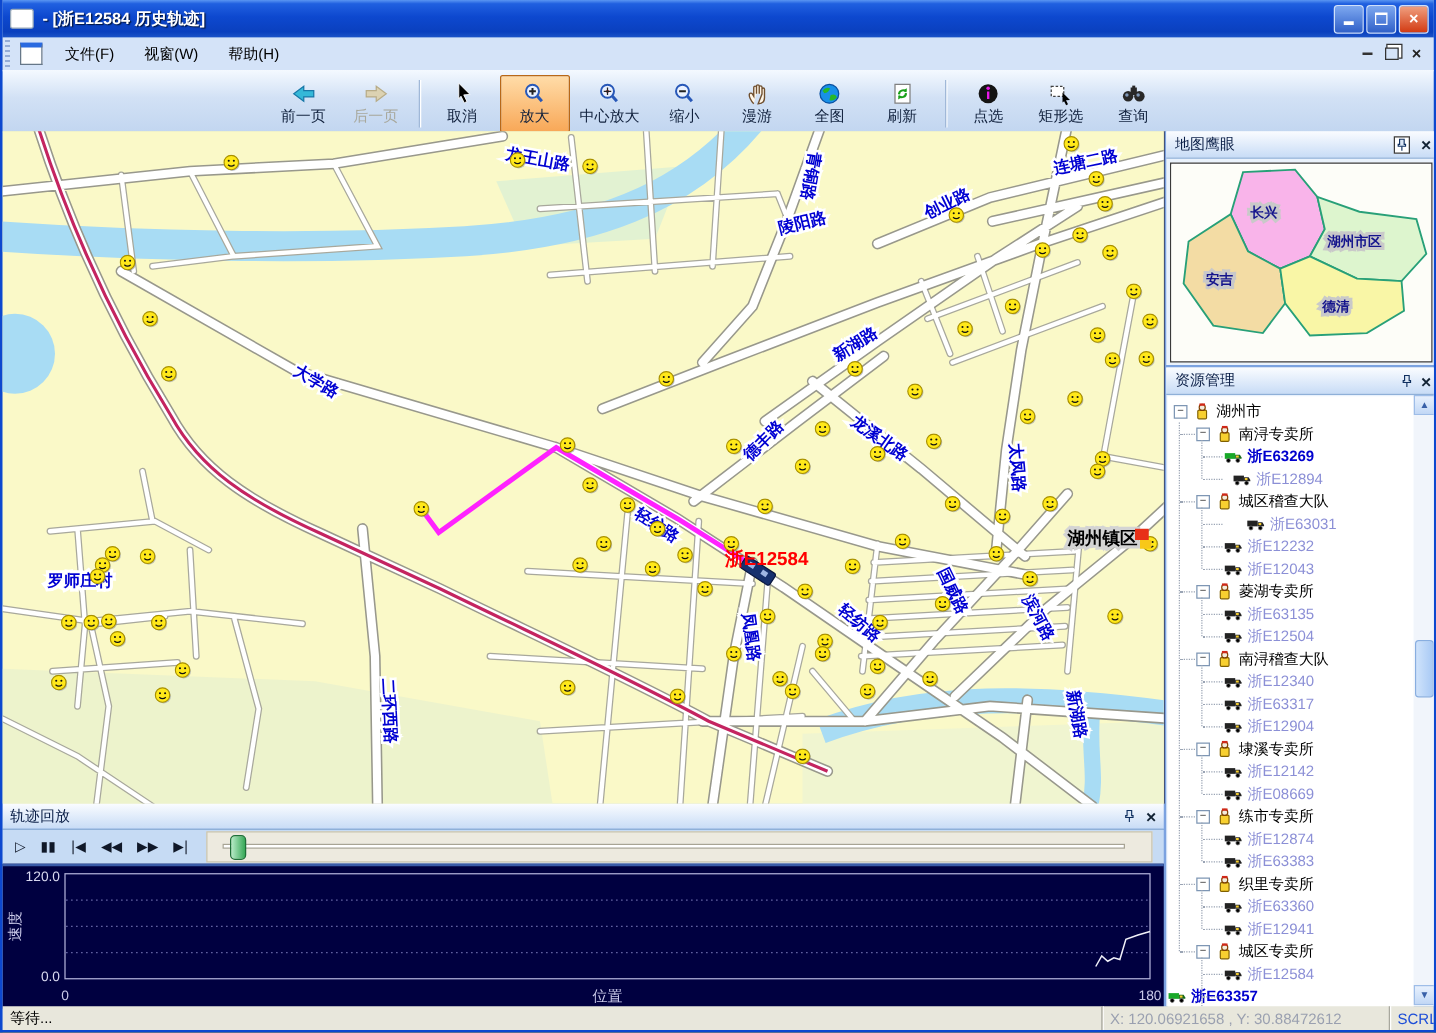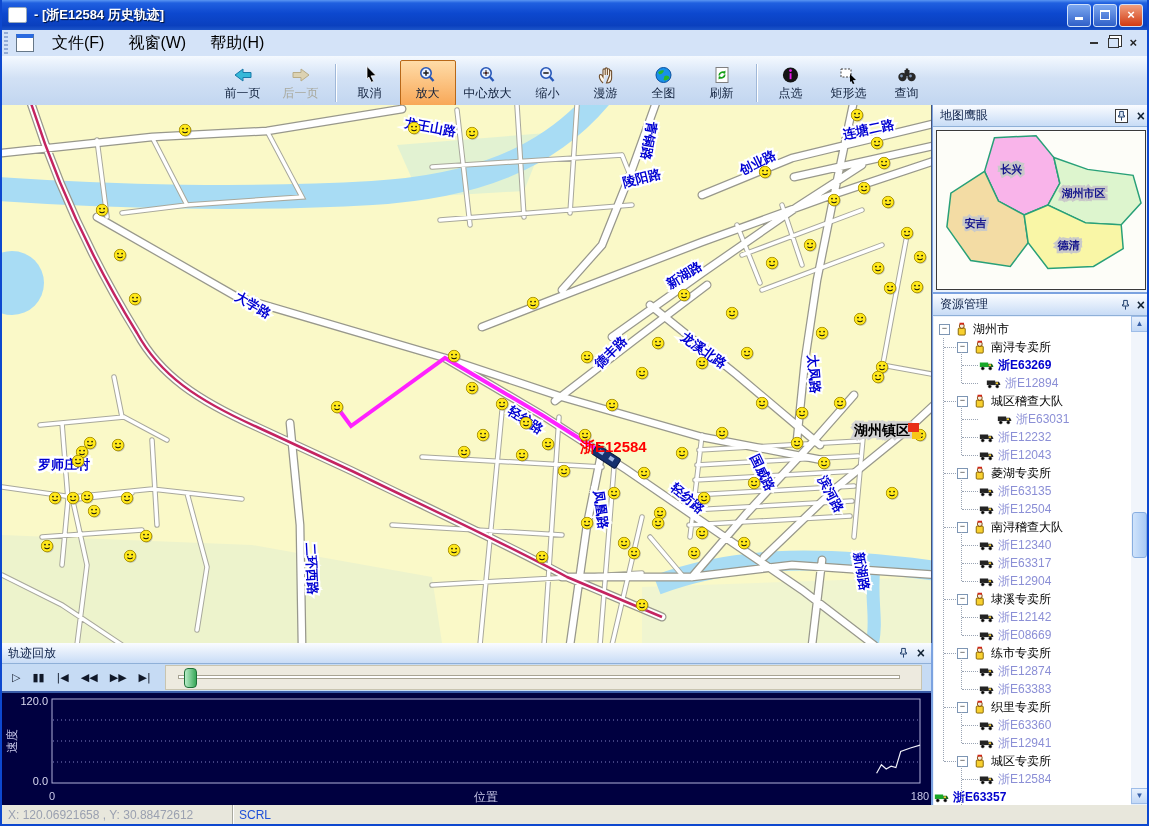--- a/index.html
+++ b/index.html
@@ -15,21 +15,21 @@
   #wbtns{margin-left:auto;display:flex;gap:2px;padding-right:4px;}
   .wbtn{width:22px;height:21px;border-radius:3px;color:#fff;font-size:13px;line-height:20px;text-align:center;
     background:linear-gradient(#7DA8F0,#3060C8);border:1px solid #CFE0FA;font-weight:bold;}
   .wbtn.close{background:linear-gradient(#F0A080,#D23A12);}
   .wbtn .mg{display:inline-block;width:8px;height:3px;background:#fff;margin-top:12px;}
   .wbtn .rg{display:inline-block;width:8px;height:7px;border:1px solid #fff;border-top-width:2px;margin-top:5px;}
   
   #menubar{position:absolute;left:0;top:30px;width:100%;height:26px;background:#D4E3F8;display:flex;align-items:center;border-bottom:1px solid #A9C4E4;}
   .grip{width:4px;align-self:stretch;margin:2px 2px;background:repeating-linear-gradient(180deg,#93ACD6 0 2px,transparent 2px 4px);}
   #mdi-icon{width:16px;height:13px;background:#fff;border:1px solid #678;border-top:4px solid #2A6AE0;margin:0 6px;}
-  .mitem{padding:3px 12px;font-size:16px;color:#000;}
+  .mitem{padding:3px 12px;font-size:12px;color:#000;}
   #mdi-ctl{margin-left:auto;display:flex;align-items:center;gap:10px;padding-right:10px;color:#222;}
   #mdi-ctl .mmin{width:8px;height:2px;background:#333;}
   #mdi-ctl .mrest{width:9px;height:8px;border:1px solid #333;box-shadow:2px -2px 0 -0px #fff,2px -2px 0 1px #333;}
   #mdi-ctl .mx{font-size:13px;font-weight:bold;line-height:10px;}
   
   #toolbar{position:absolute;left:0;top:56px;width:100%;height:49px;display:flex;align-items:center;
     background:linear-gradient(#F4F9FF,#D2E1F5 45%,#C2D6F0);border-bottom:1px solid #98B4D8;flex-direction:column;}
   .tbtn{display:flex;flex-direction:column;align-items:center;justify-content:center;min-width:44px;height:42px;
     padding:1px 5px;margin:0 1px;border:1px solid transparent;border-radius:2px;font-size:12px;color:#10203C;}
   .tbtn svg{width:24px;height:20px;}
@@ -710,17 +710,18 @@
         <text x="46" y="92" text-anchor="end" font-size="11" fill="#D8D8F0">0.0</text>
         <text transform="translate(14,48) rotate(-90)" text-anchor="middle" font-size="12" fill="#C8C8E8">速度</text>
         <text x="50" y="107" text-anchor="middle" font-size="11" fill="#C8C8E8">0</text>
         <text x="484" y="108" text-anchor="middle" font-size="12" fill="#C8C8E8">位置</text>
         <text x="918" y="107" text-anchor="middle" font-size="11" fill="#C8C8E8">180</text>
         <polyline points="874.6,80.2 879.4,71.8 884.2,76.0 889.1,73.2 893.9,74.6 898.7,58.5 908.4,55.0 918.0,52.2" fill="none" stroke="#F0F0F8" stroke-width="1.2"></polyline>
       </svg>
   </div>
 
   <div id="statusbar">
+    <span class="seg" id="seg1">等待...</span>
     <span class="seg" id="seg2">X: 120.06921658 , Y: 30.88472612</span>
     <span class="seg" id="seg4">SCRL</span>
   </div>
 
 </div>
 
 </body></html>

